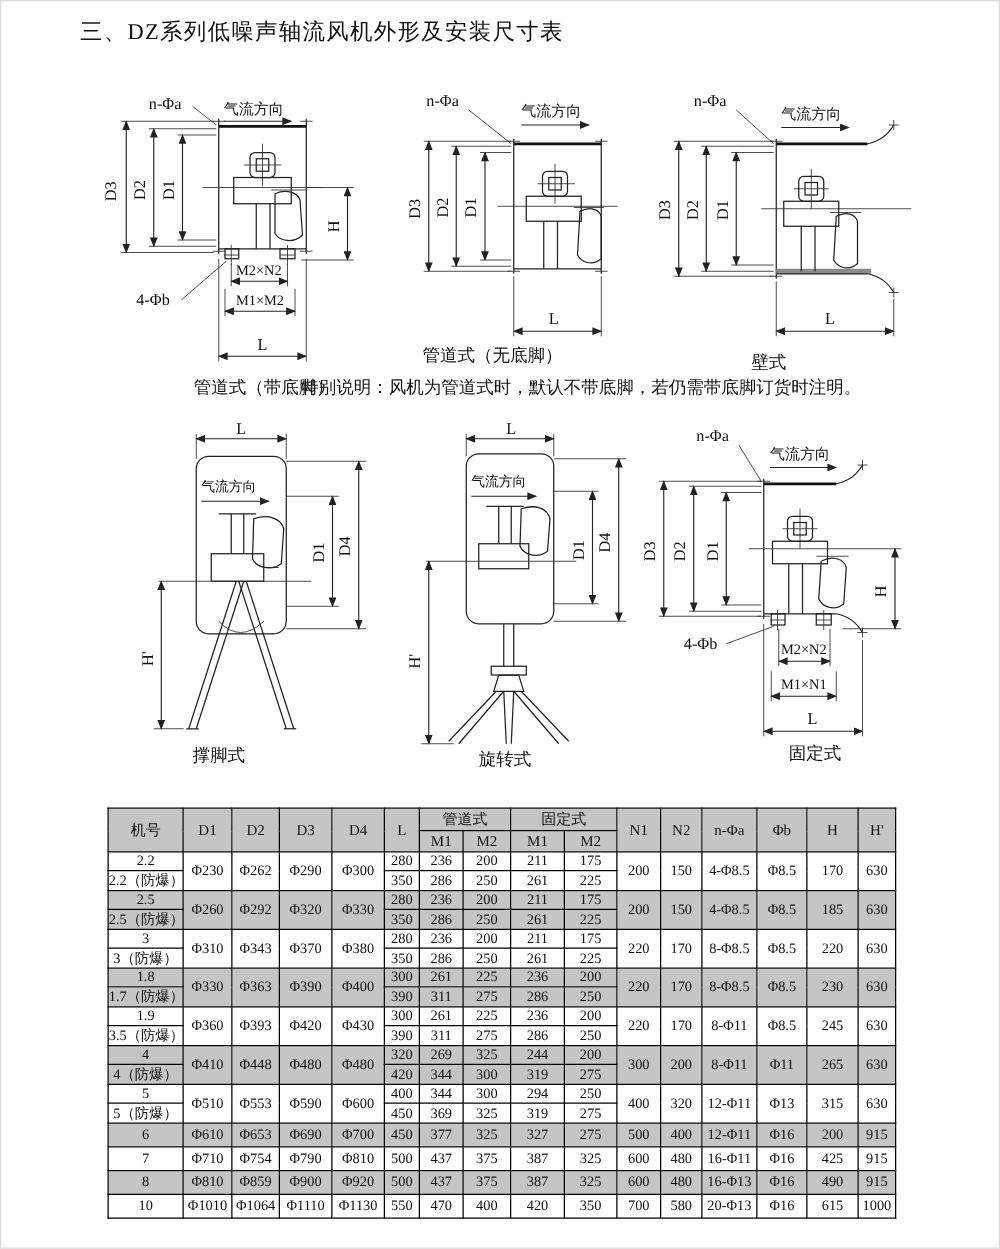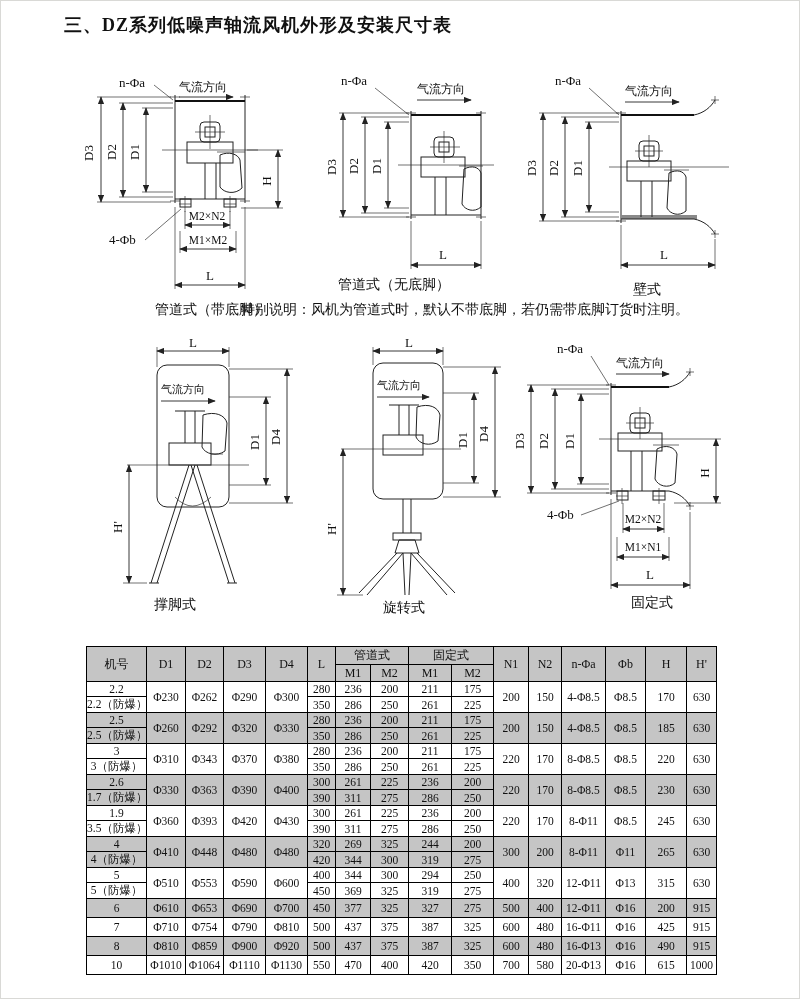--- a/index.html
+++ b/index.html
@@ -1,19 +1,19 @@
 <!DOCTYPE html>
 <html><head>
 <meta charset="utf-8">
 <style>
   * { margin:0; padding:0; box-sizing:border-box; }
   html,body { width:800px; height:999px; }
   body { background:#f4f4f2; font-family:"Liberation Serif",serif; color:#111; }
   .page { position:absolute; left:0; top:0; width:800px; height:999px; background:#fff; border:1px solid #d9d9d6; overflow:hidden; }
-  .title { position:absolute; left:63px; top:12px; font-size:18px; font-weight:bold; letter-spacing:1px; }
+  .title { position:absolute; left:63px; top:12px; font-size:18px; font-weight:normal; letter-spacing:1px; }
   .cap { position:absolute; font-size:14px; white-space:nowrap;text-align:center; }
   .note { position:absolute; font-size:14px; white-space:nowrap; }
   svg.diag { position:absolute; overflow:visible; }
   svg text { font-family:"Liberation Serif",serif; fill:#111; }
   .lbl  { font-size:13px; }
   .slbl { font-size:11.5px; }
   .cn   { font-size:12px; }
   .cns  { font-size:11px; }
   .ln    { stroke:#222; stroke-width:1; fill:none; }
   .thick { stroke:#111; stroke-width:2.2; fill:none; }
@@ -385,21 +385,21 @@
     </g>
     <text x="124" y="192" class="slbl" text-anchor="middle">M2×N2</text>
     <text x="124" y="220" class="slbl" text-anchor="middle">M1×N1</text>
     <text x="131" y="248" class="lbl" text-anchor="middle">L</text>
   </svg>
 
   
   <div class="cap" style="left:154px;top:300px">管道式（带底脚）</div>
   <div class="note" style="left:240px;top:300px">特别说明：风机为管道式时，默认不带底脚，若仍需带底脚订货时注明。</div>
   <div class="cap" style="left:337px;top:275px">管道式（无底脚）</div>
-  <div class="cap" style="left:632px;top:280px">壁式</div>
+  <div class="cap" style="left:600px;top:280px">壁式</div>
   <div class="cap" style="left:153px;top:595px">撑脚式</div>
   <div class="cap" style="left:382px;top:598px">旋转式</div>
   <div class="cap" style="left:630px;top:593px">固定式</div>
 
   
   <table class="fan">
     <colgroup>
       <col style="width:60px">
         <col style="width:39px">
         <col style="width:38px">
@@ -514,21 +514,21 @@
         </tr>
         <tr class="pair">
           <td class="mach">3（防爆）</td>
           <td>350</td>
           <td>286</td>
           <td>250</td>
           <td>261</td>
           <td>225</td>
         </tr>
         <tr class="pair shaded">
-          <td class="mach">2.6</td>
+          <td class="mach">1.8</td>
           <td rowspan="2">Φ330</td>
           <td rowspan="2">Φ363</td>
           <td rowspan="2">Φ390</td>
           <td rowspan="2">Φ400</td>
           <td>300</td>
           <td>261</td>
           <td>225</td>
           <td>236</td>
           <td>200</td>
           <td rowspan="2">220</td>

